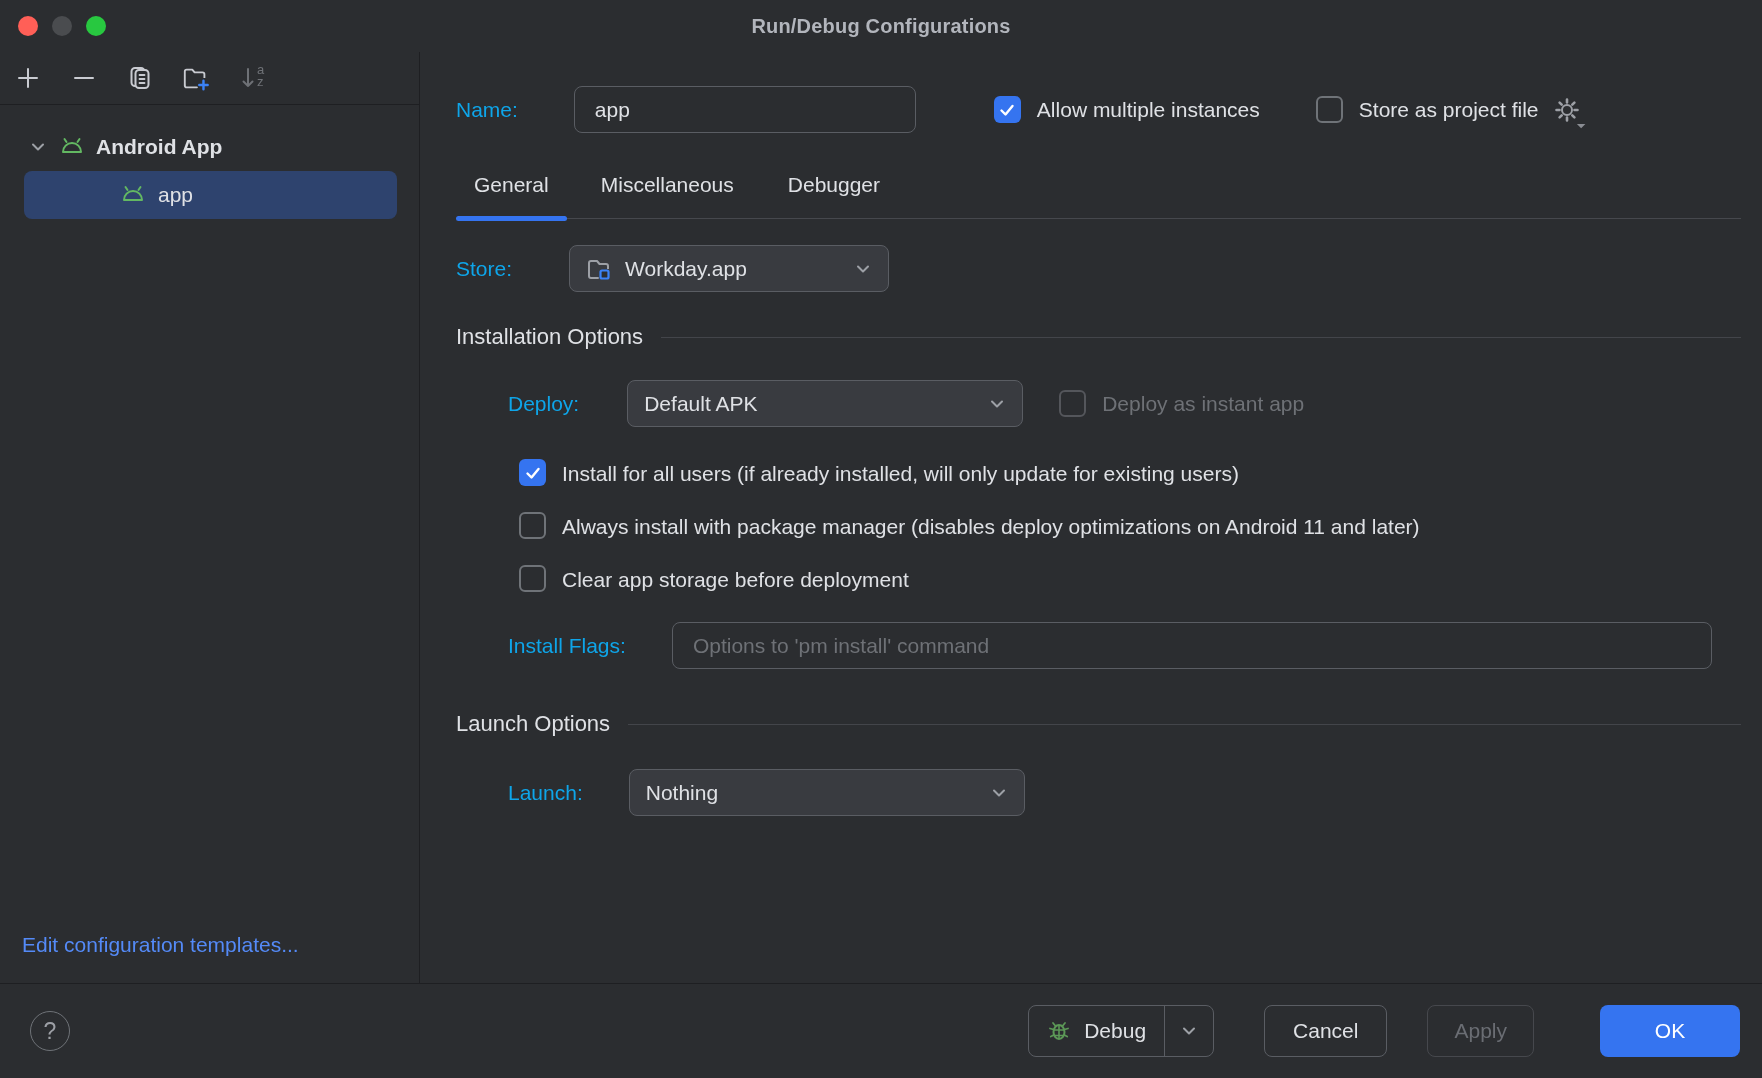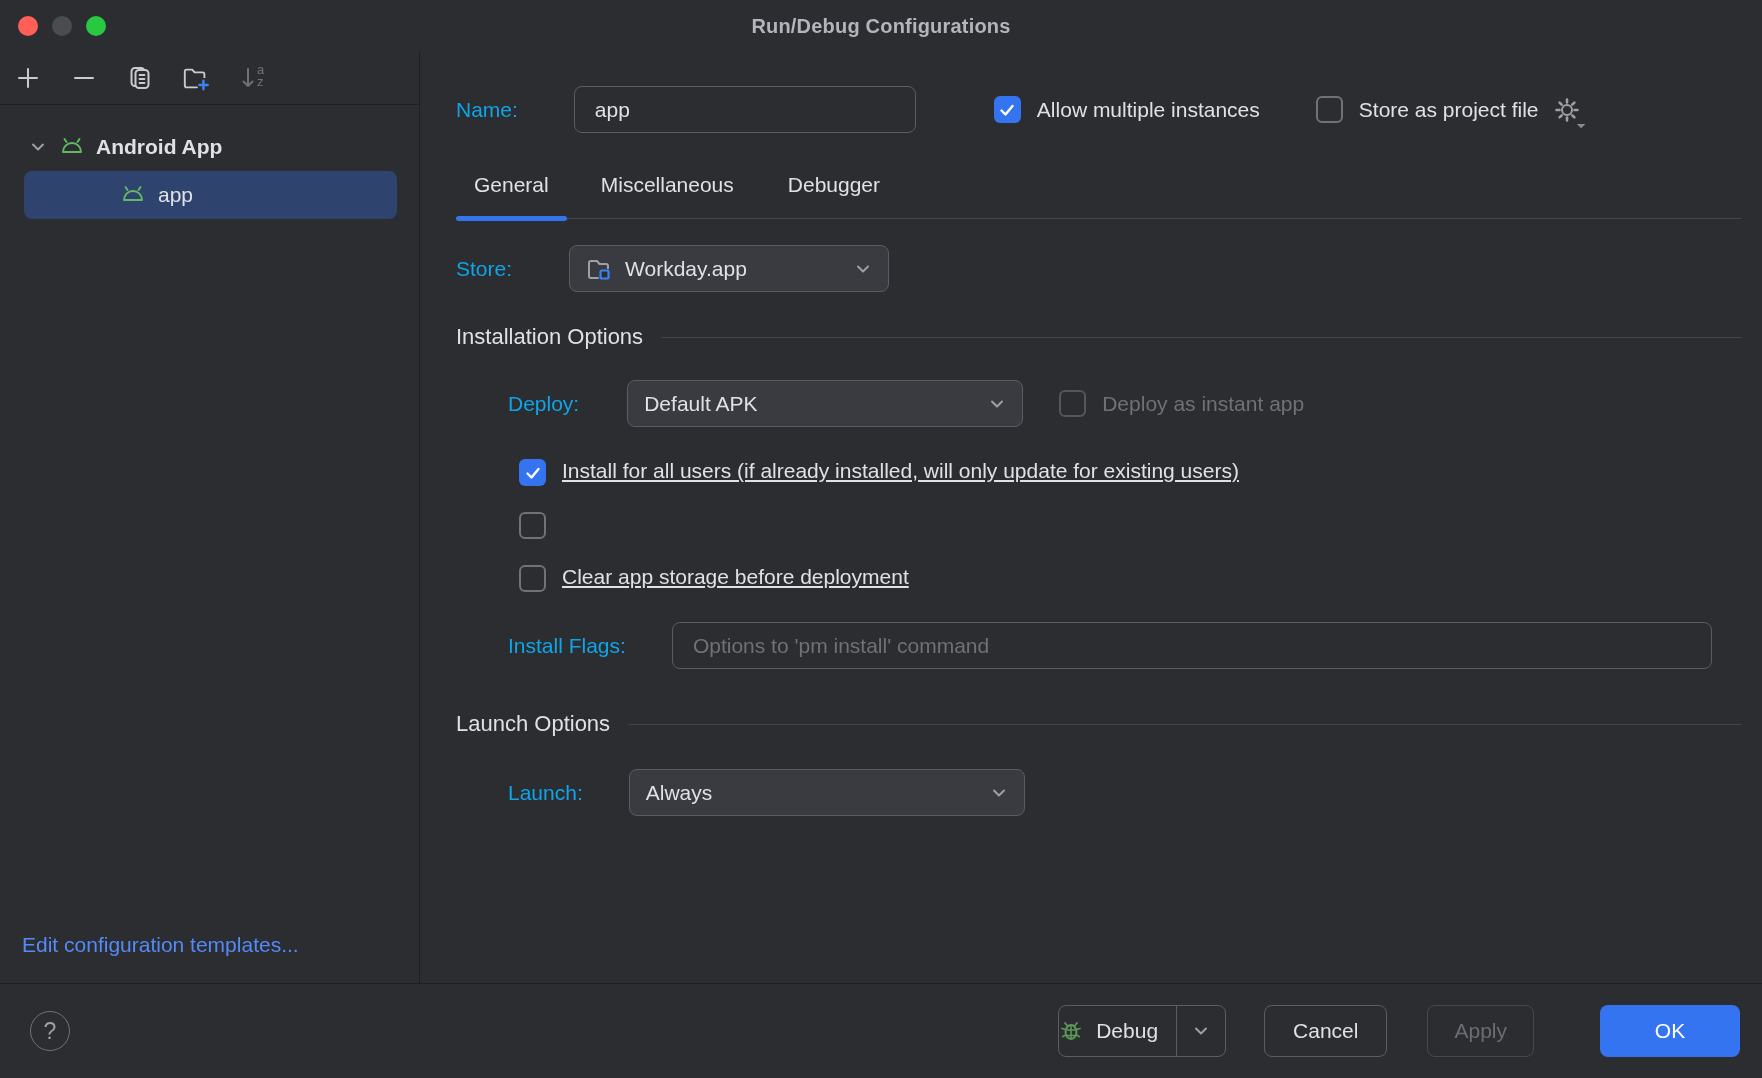--- a/index.html
+++ b/index.html
@@ -64,35 +64,35 @@
   .module-dd { width:320px; margin-left:57px; gap:13px; }
 
   .section-hdr { display:flex; align-items:center; margin-top:32px; margin-right:21px; }
   .section-title { font-size:22px; color:#dfe1e5; white-space:nowrap; }
   .section-line { flex:1; height:1px; background:#43454a; margin-left:18px; }
 
   .deploy-row { margin-top:30px; margin-left:52px; display:flex; align-items:center; }
   .deploy-dd { width:396px; margin-left:48px; }
   .launch-dd { width:396px; margin-left:46px; }
 
-  .chk-row { display:flex; align-items:flex-start; margin:26px 2px 0 63px;text-decoration:underline; }
+  .chk-row { display:flex; align-items:flex-end; margin:26px 2px 0 63px; }
 
   .flags-row { margin-top:30px; margin-left:52px; margin-right:50px; display:flex; align-items:center; }
   .flags-input { flex:1; margin-left:46px; }
 
   .launch-row { margin-top:32px; margin-left:52px; display:flex; align-items:center; }
 
   
   .footer { height:95px; border-top:1px solid #1e1f22; display:flex; align-items:center; padding:0 22px 0 30px; }
   .help-btn { width:40px; height:40px; border:1.5px solid #6f7378; border-radius:50%; display:flex; align-items:center; justify-content:center;
               color:#9da0a6; font-size:23px; cursor:pointer; }
   .foot-spacer { flex:1; }
   .btn { height:52px; border:1px solid #5a5d63; border-radius:8px; background:transparent; color:#dfe1e5;
          font-size:21px; font-family:"Liberation Sans", sans-serif; display:flex; align-items:center; justify-content:center; cursor:pointer; }
-  .btn-debug { margin-right:38px; }
+  .btn-debug { padding-left:18px; margin-right:50px; }
   .btn-debug .dbg-label { margin-left:13px; }
   .dbg-sep { width:1px; align-self:stretch; background:#5a5d63; margin-left:18px; }
   .dbg-chevron { width:48px; display:flex; align-items:center; justify-content:center; }
   .btn-cancel { padding:0 28px; margin-right:40px; }
   .btn-apply { padding:0 26px; margin-right:66px; color:#6a6d73; border-color:#46484d; cursor:default; }
   .btn-ok { width:140px; background:#3574f0; border:none; color:#ffffff; }
 
   .sort-ic { display:flex; align-items:flex-start; gap:1px; color:#6e7176; }
   .sort-letters { display:flex; flex-direction:column; font-size:13px; line-height:12px; color:#6e7176; font-family:"Liberation Sans", sans-serif; }
 </style>
@@ -242,41 +242,42 @@
       <div class="chk on">
         <svg width="18" height="18" viewBox="0 0 18 18">
             <path d="M3.5 9.5l4 4 7-8.5" fill="none" stroke="#ffffff" stroke-width="2.4" stroke-linecap="round" stroke-linejoin="round"></path>
           </svg>
       </div>
       <span class="chk-label">Install for all users (if already installed, will only update for existing users)</span>
     </div>
 
     <div class="chk-row">
       <div class="chk off"></div>
+      <span class="chk-label">Always install with package manager (disables deploy optimizations on Android 11 and later)</span>
     </div>
 
     <div class="chk-row">
       <div class="chk off"></div>
       <span class="chk-label">Clear app storage before deployment</span>
     </div>
 
     <div class="flags-row">
       <span class="fld-label">Install Flags:</span>
       <input class="text-input flags-input" placeholder="Options to 'pm install' command" style="">
     </div>
 
     <div class="section-hdr" style="margin-top:42px">
       <span class="section-title">Launch Options</span>
       <div class="section-line"></div>
     </div>
 
     <div class="launch-row">
       <span class="fld-label">Launch:</span>
       <div class="dropdown launch-dd">
-        <span class="dd-text">Always</span>
+        <span class="dd-text">Nothing</span>
         <svg width="18" height="18" viewBox="0 0 18 18">
             <path d="M4 6.5l5 5 5-5" fill="none" stroke="#9da0a6" stroke-width="2" stroke-linecap="round" stroke-linejoin="round"></path>
           </svg>
       </div>
     </div>
 
   </div>
 </div>
 
 <div class="footer">

